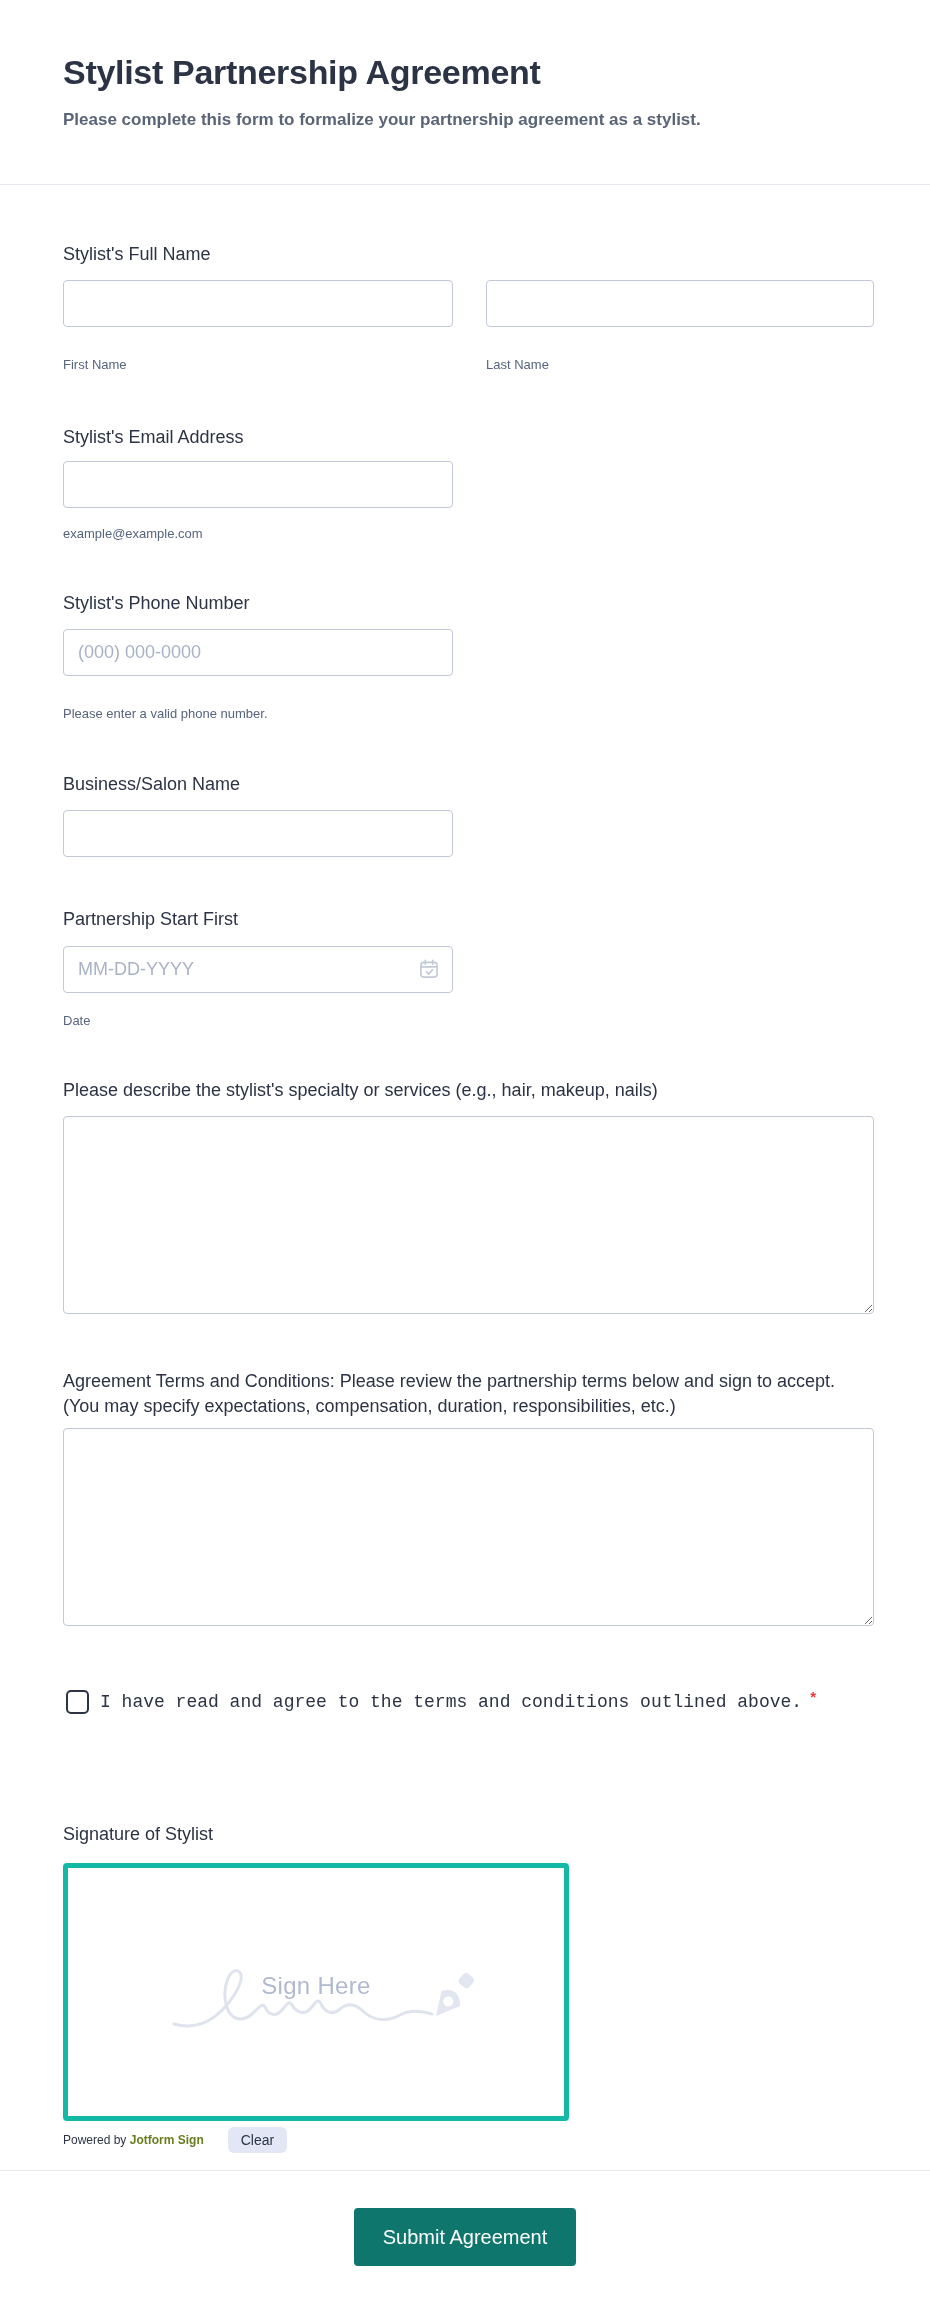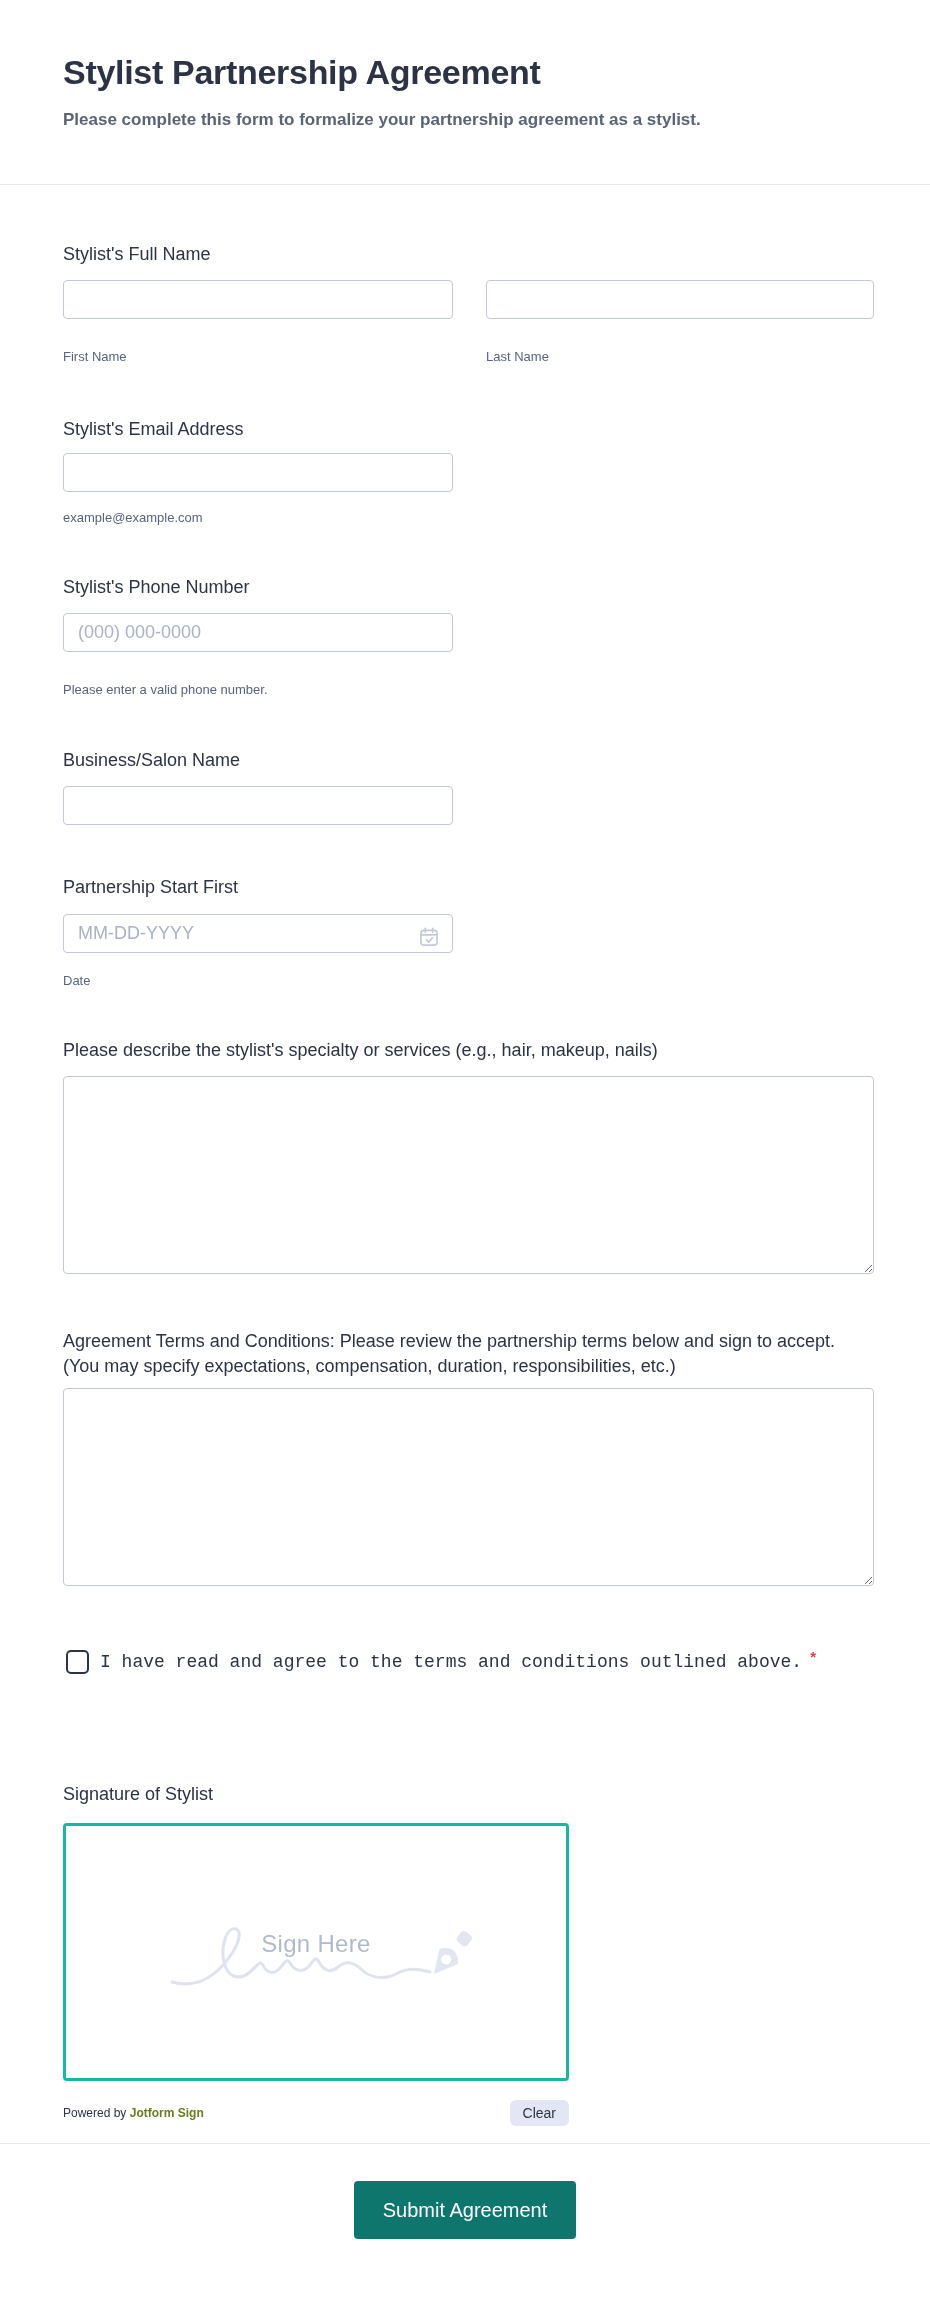--- a/index.html
+++ b/index.html
@@ -31,21 +31,21 @@
   
   .form-body { padding: 0 63px; }
   .field-label {
     font-size: 18px; line-height: 24px; font-weight: 500; color: #2c3345;
   }
   .field-label.multiline { line-height: 25px; max-width: 811px; }
   .sublabel {
     font-size: 13px; line-height: 16px; color: #57647e; margin-top: 30px;
   }
   .text-input {
-    display: block; height: 39px; width: 390px;
+    display: block; height: 47px; width: 390px;
     border: 1px solid #c2c8d7; border-radius: 4px;
     padding: 0 14px; font-size: 18px; color: #2c3345;
     font-family: "Liberation Sans", "DejaVu Sans", sans-serif;
     outline: none; background: #fff;
   }
   .text-input::placeholder { color: #a9b2c5; opacity: 1; }
   .input-row { display: flex; gap: 33px; margin-top: 14px; }
   .input-row .text-input.last { width: 388px; }
   .input-gap { margin-top: 14px; }
 
@@ -86,31 +86,31 @@
   .required-star {
     color: #f0383b; font-size: 15px; font-weight: 700;
     margin-left: 8px; position: relative; top: -6px;
   }
 
   
   .field-signature { margin-top: 108px; }
   .signature-pad {
     position: relative; margin-top: 17px;
     width: 506px; height: 258px;
-    border: 3px solid #14b8a6; border-radius: 4px; background: #fff;
+    border: 5px solid #14b8a6; border-radius: 4px; background: #fff;
     cursor: crosshair;
   }
   .sign-here {
     position: absolute; left: 0; right: 0; top: 104px;
     text-align: center; font-size: 24px; color: #b0b9cf; letter-spacing: 0.3px;
   }
   .sig-art { position: absolute; left: 100px; top: 92px; }
   .powered-row {
-    width: 506px; margin-top: 19px; height: 26px;
-    display: flex; justify-content: space-between; align-items: center; gap: 16px;
+    width: 506px; margin-top: 6px; height: 26px;
+    display: flex; justify-content: flex-start; align-items: center; gap: 24px;
   }
   .powered-text { font-size: 12px; color: #2c3345; }
   .powered-text b { color: #6a7d1f; font-weight: 700; }
   .clear-btn {
     border: none; background: #e3e7f5; color: #2c3345;
     font-size: 14px; line-height: 18px; padding: 4px 13px;
     border-radius: 6px; cursor: pointer;
     font-family: "Liberation Sans", "DejaVu Sans", sans-serif;
   }
 

